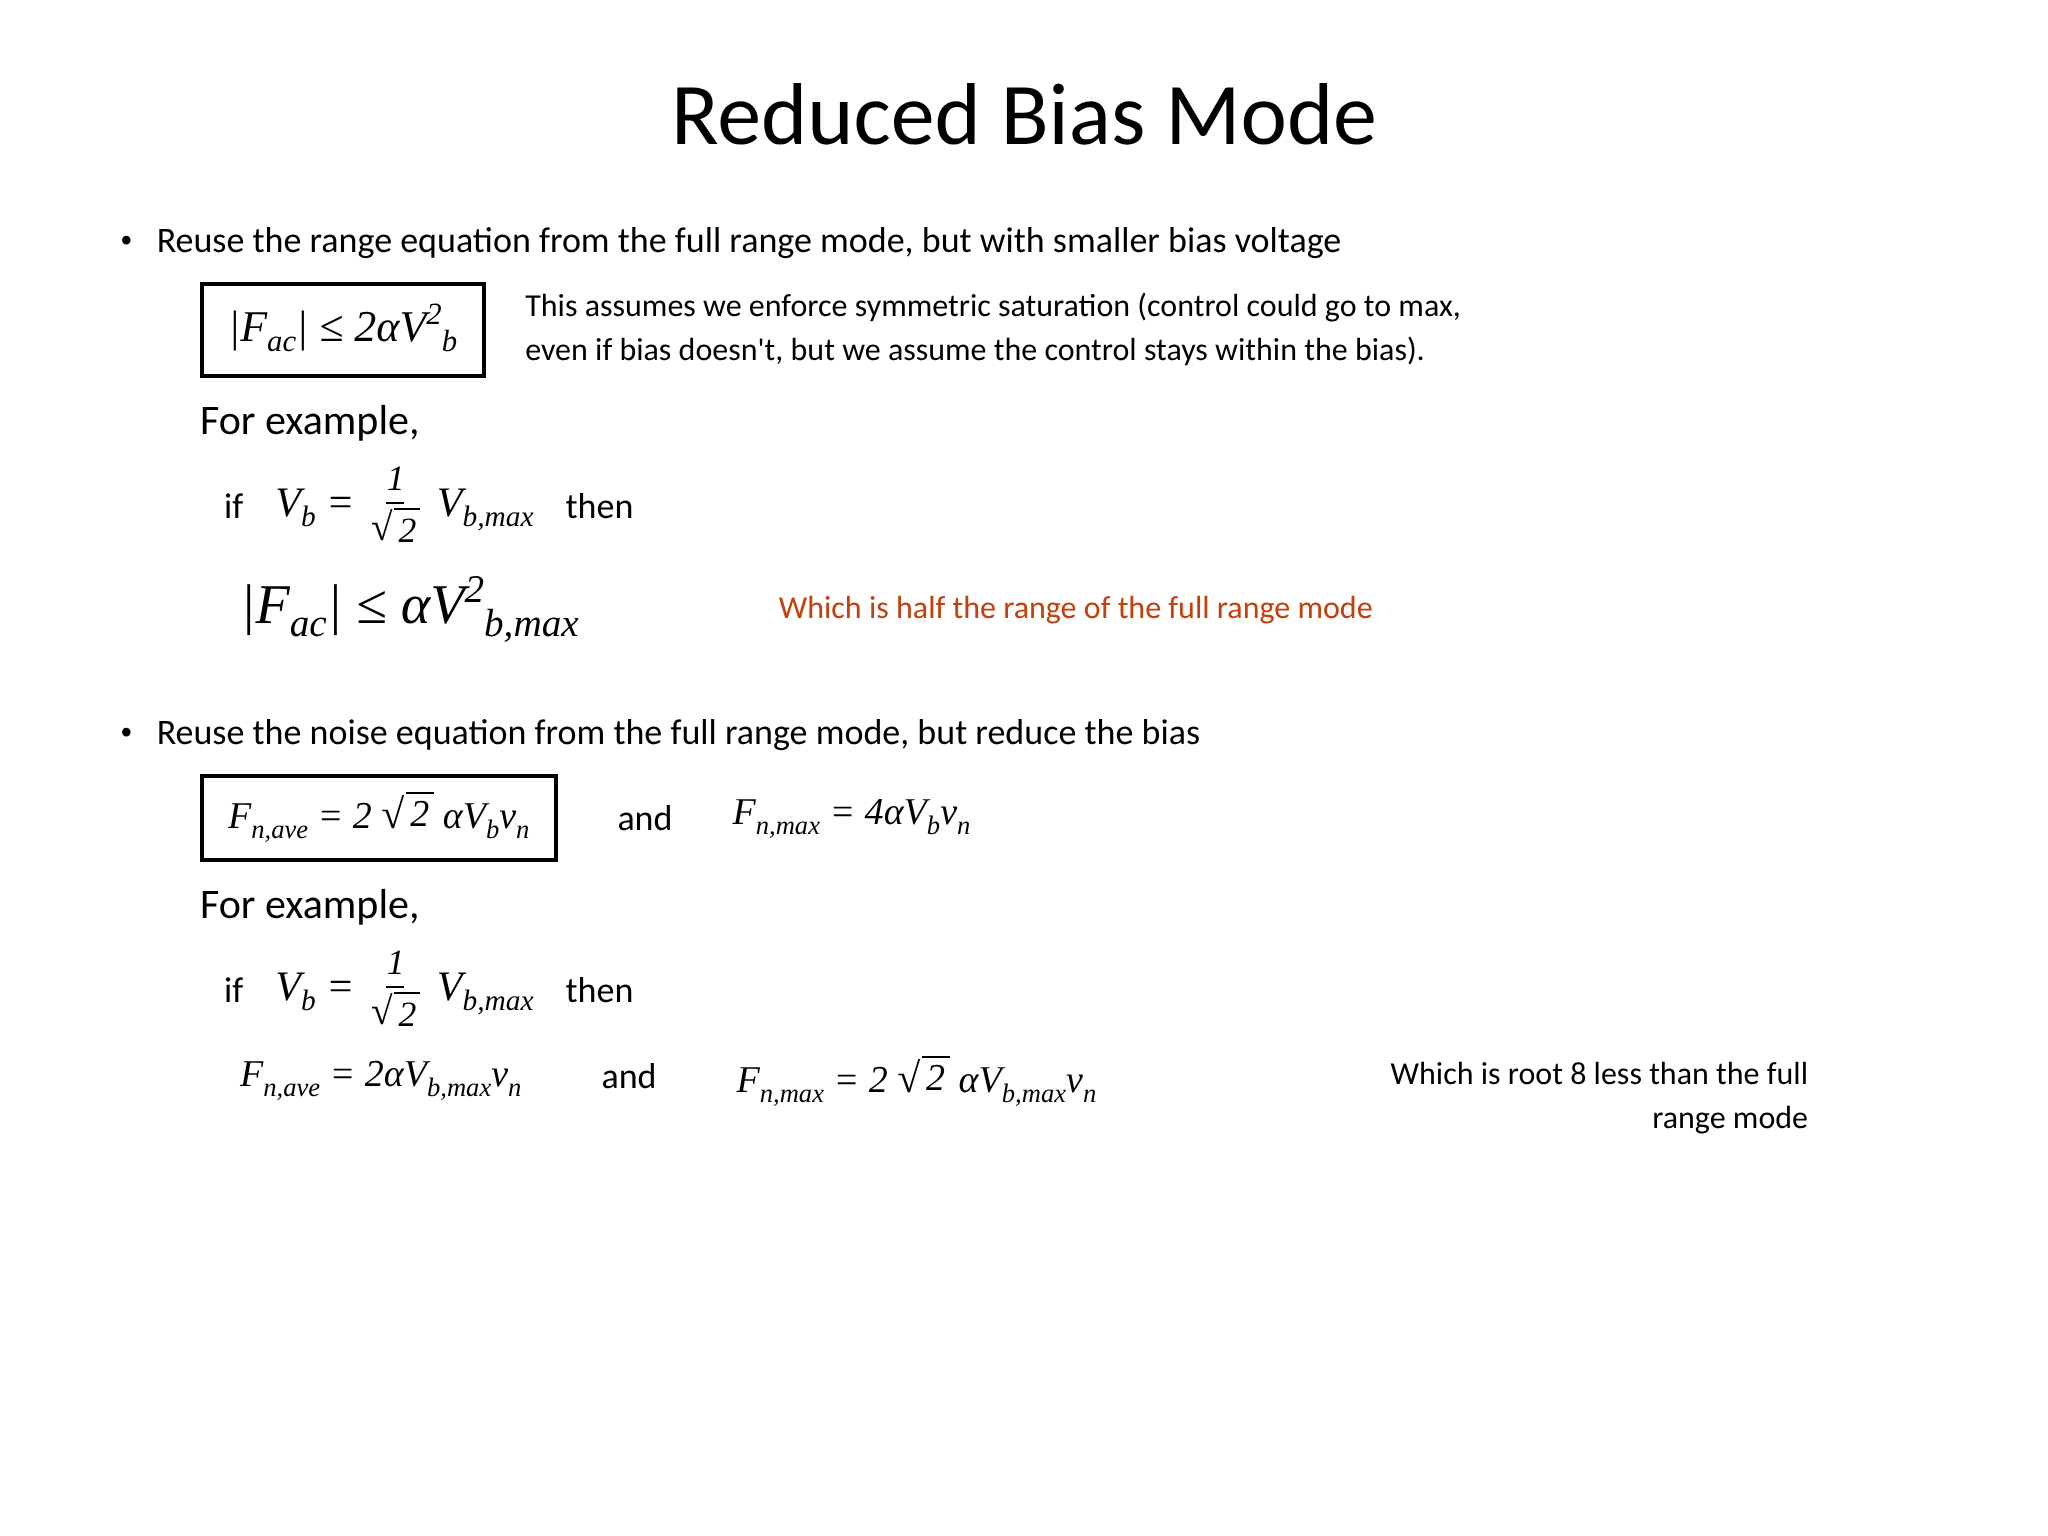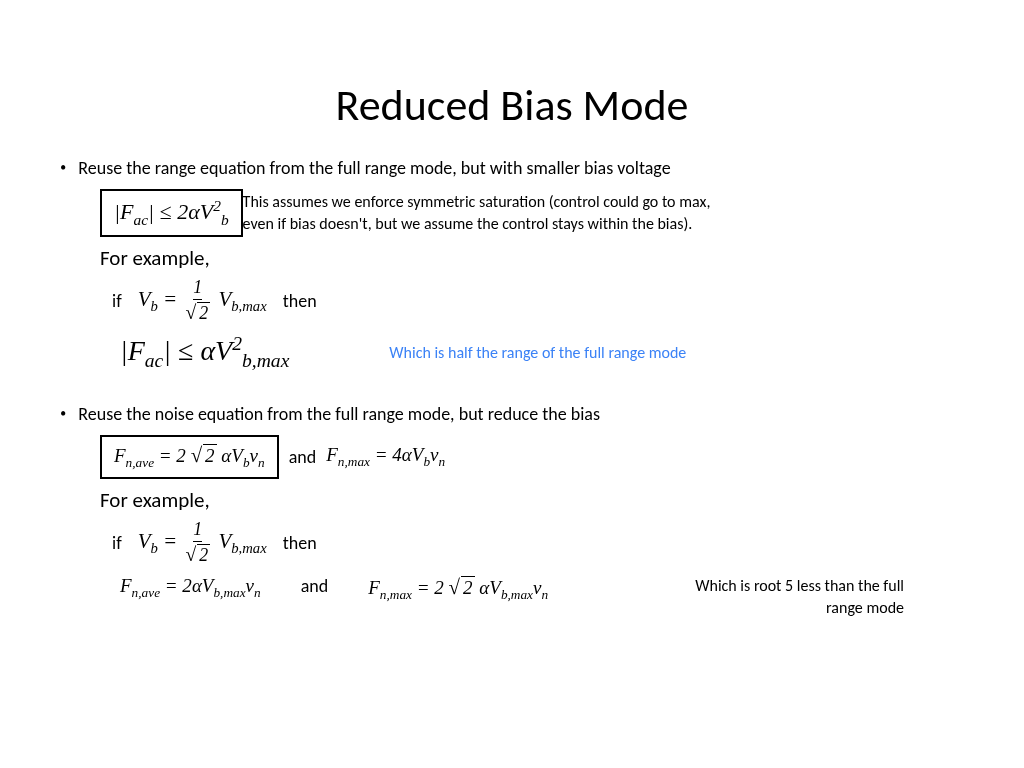--- a/index.html
+++ b/index.html
@@ -17,21 +17,20 @@
       padding: 30px 60px 30px 60px;
       position: relative;
     }
     .title {
       text-align: center;
       font-size: 44px;
       font-weight: normal;
       font-family: 'Calibri', 'Arial', sans-serif;
       margin-bottom: 24px;
       color: #000;
-      margin-top: 48px;
     }
     .bullet-section {
       margin-bottom: 12px;
     }
     .bullet-item {
       display: flex;
       align-items: flex-start;
       margin-bottom: 8px;
     }
     .bullet-dot {
@@ -43,20 +42,21 @@
     .bullet-text {
       font-family: 'Calibri', 'Arial', sans-serif;
       font-size: 18px;
       color: #000;
       line-height: 1.4;
     }
     .formula-row {
       display: flex;
       align-items: center;
       margin: 8px 0 8px 40px;
+      gap: 20px;
     }
     .formula-box {
       border: 2px solid #000;
       padding: 6px 12px;
       display: inline-flex;
       align-items: center;
       font-size: 20px;
     }
     .formula-description {
       font-family: 'Calibri', 'Arial', sans-serif;
@@ -142,21 +142,21 @@
       margin-right: 1px;
     }
     .sqrt-content {
       border-top: 1.5px solid #000;
       padding: 0 2px;
       display: inline-block;
     }
     .which-text {
       font-family: 'Calibri', 'Arial', sans-serif;
       font-size: 16px;
-      color: #3b82f6;
+      color: #c2410c;
     }
     .which-right {
       position: absolute;
       right: 60px;
       font-family: 'Calibri', 'Arial', sans-serif;
       font-size: 16px;
       color: #000;
       text-align: right;
       max-width: 220px;
       line-height: 1.4;
@@ -263,17 +263,17 @@
       </span>
       <span class="and-word" style="font-size:18px;font-family:'Calibri',sans-serif;margin:0 20px;">and</span>
       <span class="math math-large" style="font-size:19px;">
         <span class="math">F</span><span class="math-sub">n,max</span> = 2
         <span class="sqrt-wrapper">
           <span class="sqrt-symbol">√</span>
             <span class="sqrt-content">2</span>
         </span>
         <span class="math">αV</span><span class="math-sub" style="font-style:italic">b,max</span><span class="math">v</span><span class="math-sub" style="font-style:italic">n</span>
       </span>
-      <div class="which-right">Which is root 5 less than the full range mode</div>
+      <div class="which-right">Which is root 8 less than the full range mode</div>
     </div>
   </div>
 
 </div>
 
 </body></html>

